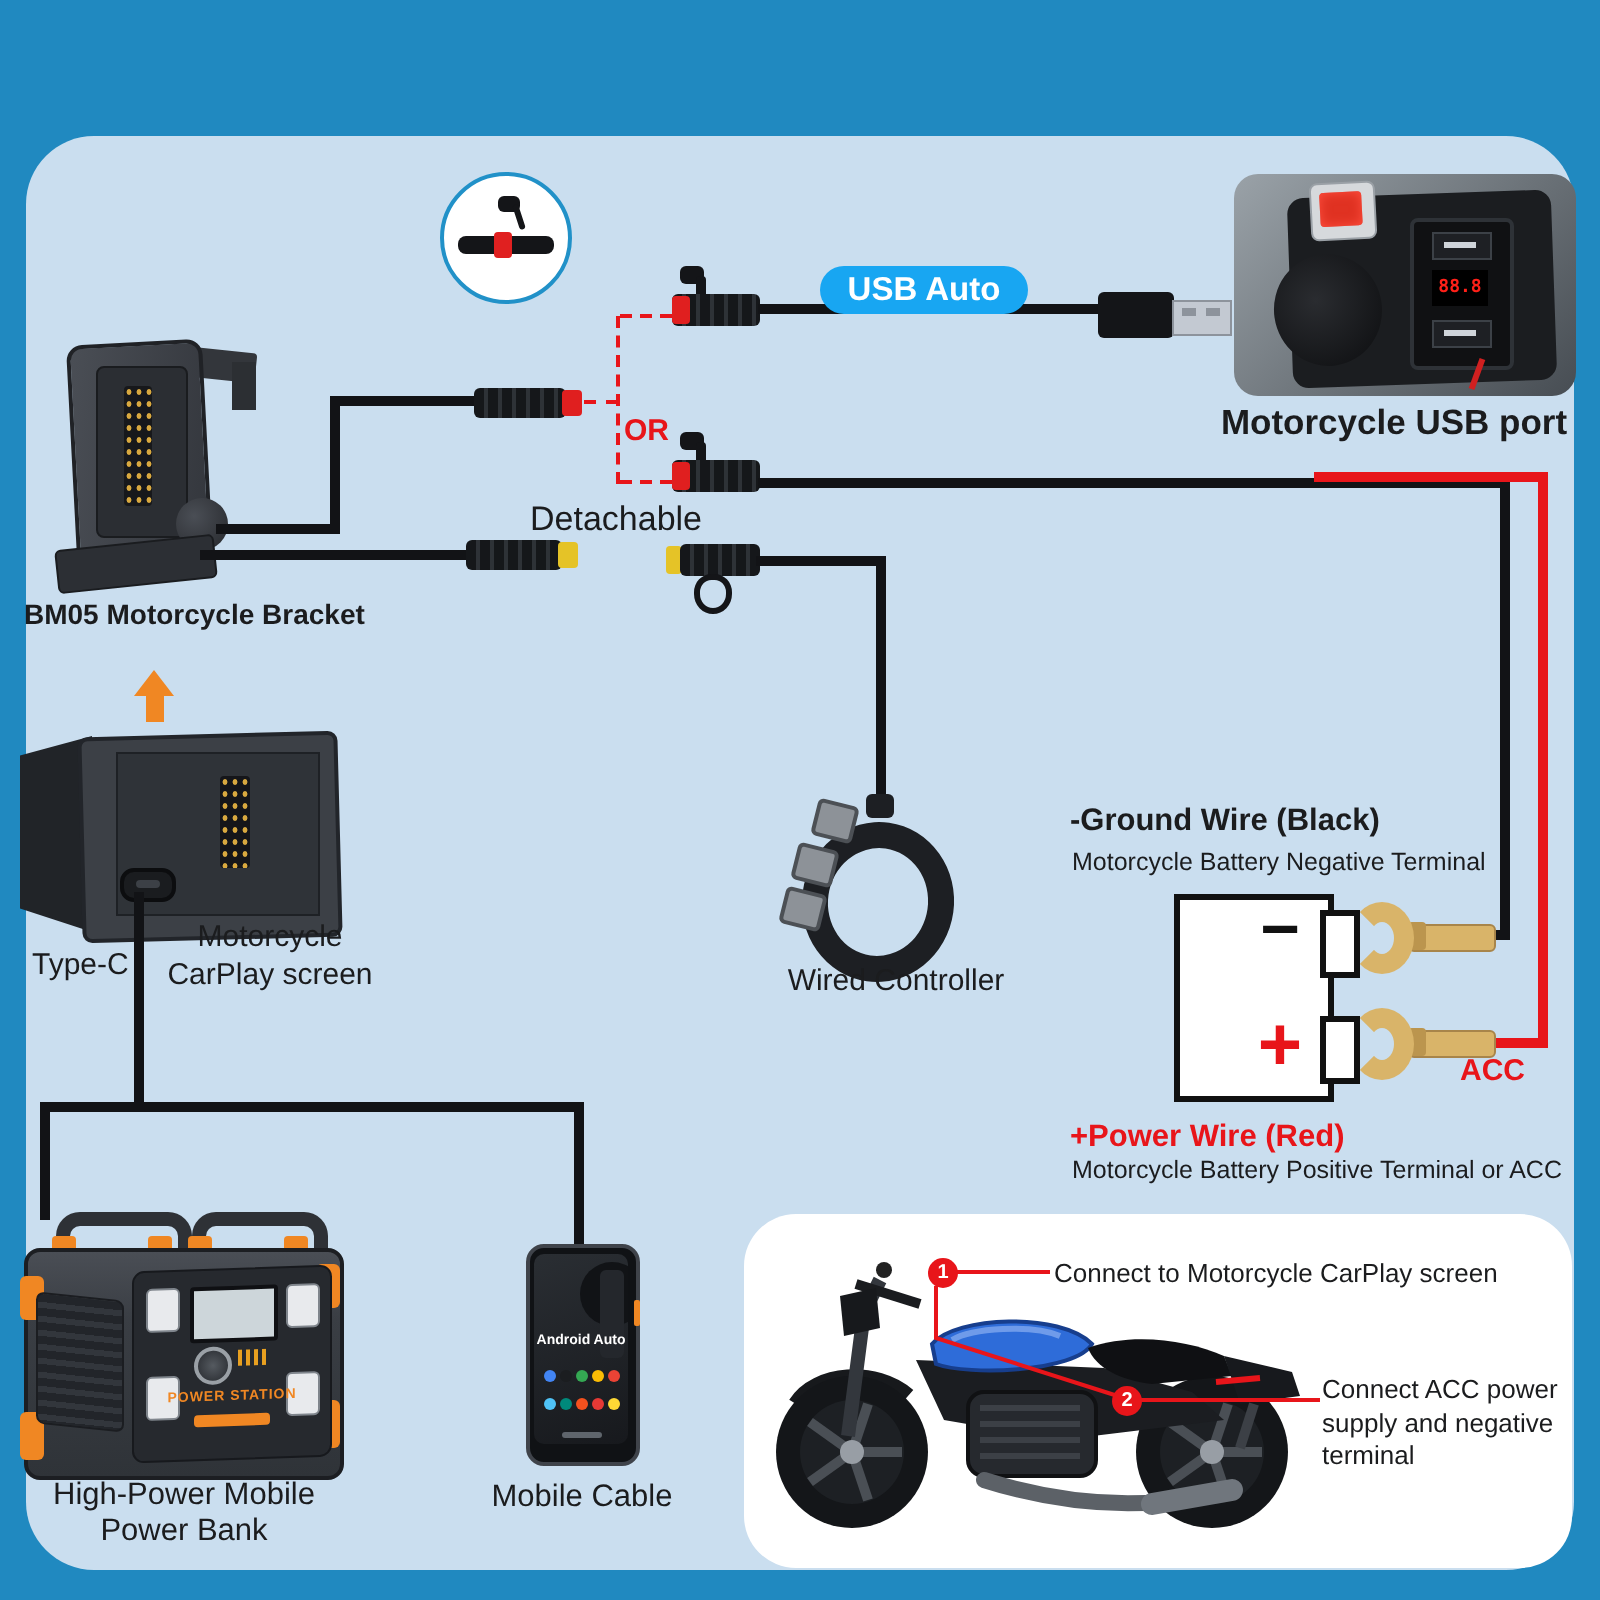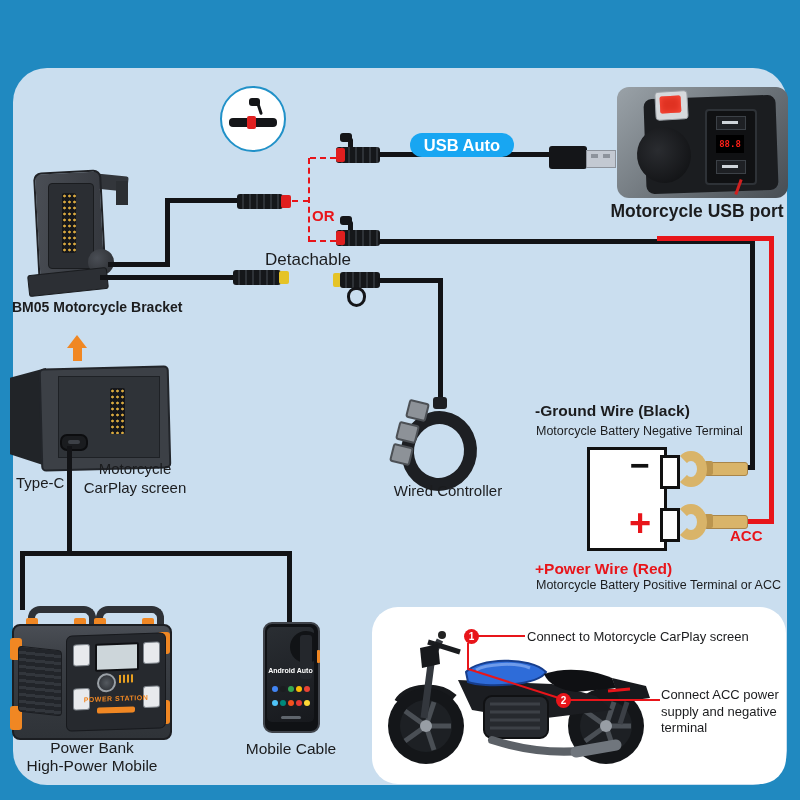--- a/index.html
+++ b/index.html
@@ -192,22 +192,22 @@
       <div class="outlet" style="left:76px;top:8px;"></div>
       <div class="outlet" style="left:76px;top:52px;"></div>
       <div class="abs" style="left:28px;top:8px;width:40px;height:24px;background:#cdd6da;border:2px solid #0f1013;border-radius:2px;"></div>
       <div class="abs" style="left:30px;top:38px;width:15px;height:15px;border-radius:50%;background:radial-gradient(#555a60,#26292e);border:2px solid #9aa0a6;"></div>
       <div class="abs" style="left:52px;top:40px;width:16px;height:8px;background:repeating-linear-gradient(90deg,#e8a020 0 2px,#26292e 2px 4px);"></div>
       <div class="abs ctr" style="left:14px;top:60px;width:70px;font-size:7px;font-weight:bold;color:#f08723;letter-spacing:.5px;">POWER STATION</div>
       <div class="abs" style="left:30px;top:72px;width:38px;height:6px;background:#f08723;border-radius:2px;"></div>
     </div>
   </div>
   <div class="lbl ctr" style="left:8px;top:739px;width:168px;font-size:15.5px;line-height:1.15;">
+    <span style="display:block;">High-Power Mobile</span>
     <span style="display:block;">Power Bank</span>
-    <span style="display:block;">High-Power Mobile</span>
   </div>
 
   <div class="abs" style="left:263px;top:622px;width:57px;height:111px;">
     <div class="abs" style="left:0;top:0;width:53px;height:107px;background:#101215;border:2px solid #3f434a;border-radius:9px;"></div>
     <div class="abs" style="left:54px;top:28px;width:3px;height:13px;background:#f08723;border-radius:1px;"></div>
     <div class="abs" style="left:4px;top:5px;width:47px;height:95px;background:linear-gradient(160deg,#2a2e33,#17191d);border-radius:5px;overflow:hidden;">
       <div class="abs" style="right:-8px;top:4px;width:32px;height:32px;border-radius:50%;background:#111316;"></div>
       <div class="abs" style="right:2px;top:8px;width:12px;height:44px;background:#24272c;border-radius:3px;"></div>
       <div class="abs ctr b" style="left:0;top:40px;width:47px;color:#fff;font-size:7px;">Android Auto</div>
       <div class="abs" style="left:3px;top:52px;width:42px;text-align:center;">

